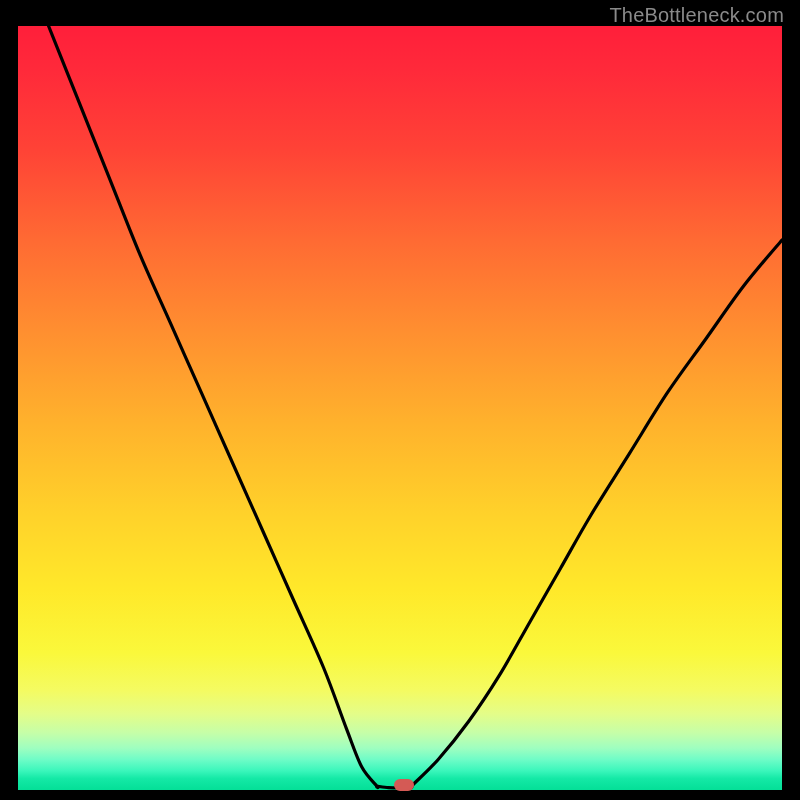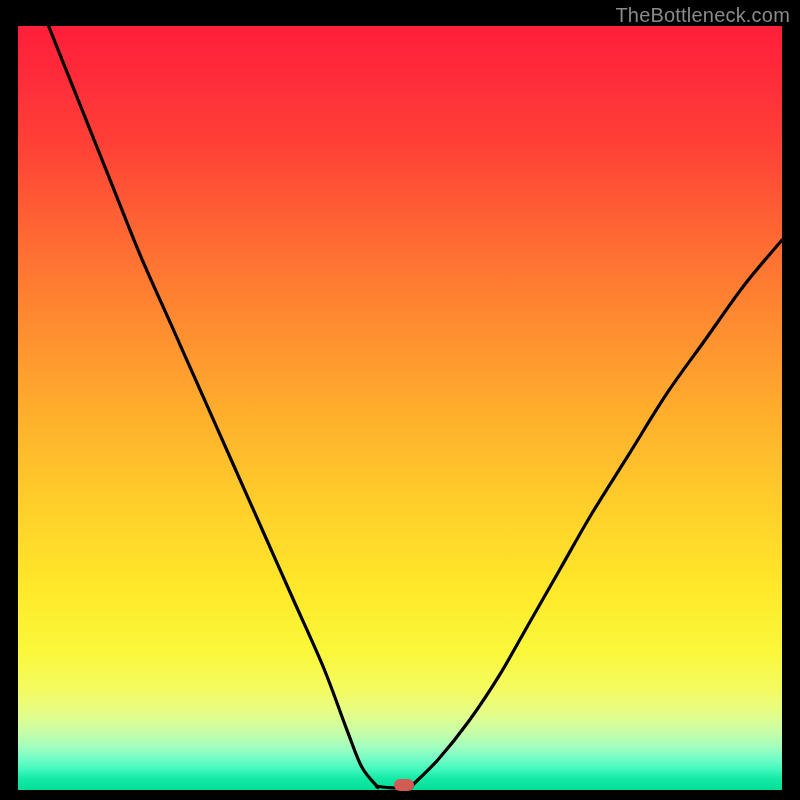--- a/index.html
+++ b/index.html
@@ -41,21 +41,21 @@
       #9ffec0 94.5%,
       #6ffcc7 96%,
       #3af6bb 97.5%,
       #14e9a6 98.5%,
       #04df97 100%
     );
   }
   .watermark {
     position: absolute;
     top: 4px;
-    right: 10px;
+    right: 16px;
     color: #8a8a8a;
     font-size: 20px;
     letter-spacing: 0.2px;
     font-weight: 500;
     user-select: none;
   }
   svg.curve {
     position: absolute;
     left: 0;
     top: 0;

